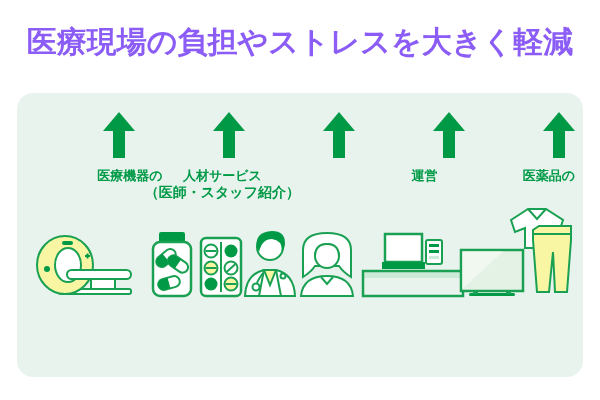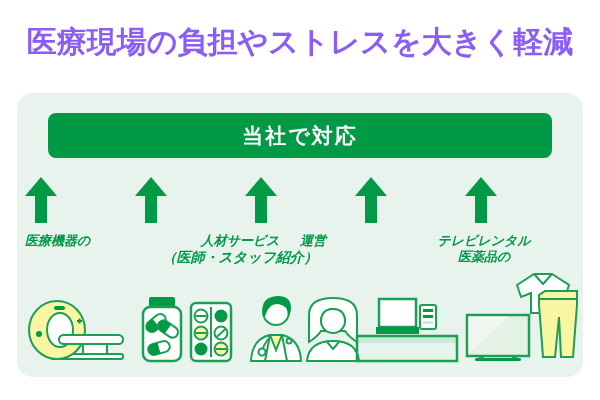--- a/index.html
+++ b/index.html
@@ -19,41 +19,38 @@
   }
   .banner{
     margin:20px 31px 0 31px;height:45px;background:#009a47;border-radius:8px;
     display:flex;align-items:center;justify-content:center;
     color:#ffffff;font-size:21px;font-weight:700;letter-spacing:2px;
   }
   .columns{
     display:flex;margin:0 8px;
   }
   .col{
-    flex:1 1 0;display:flex;flex-direction:column;align-items:flex-start;min-width:0;font-style:italic;
+    flex:1 1 0;display:flex;flex-direction:column;align-items:flex-end;min-width:0;
   }
   .arrow-box{margin-top:19px;height:46px;display:flex;align-items:flex-start;justify-content:center;}
   .label{
     margin-top:10px;height:36px;text-align:center;color:#009a47;font-weight:700;
     font-size:13px;line-height:16px;white-space:nowrap;
   }
   .label .sub{font-size:14px;}
   .label span{display:block;}
   .icon-box{height:94px;display:flex;align-items:flex-end;justify-content:center;}
   svg{display:block;overflow:visible;}
 </style>
 </head>
 <body>
 
 <div class="title">医療現場の負担やストレスを大きく軽減</div>
 
 <div class="panel">
-  <div class="banner">
-    <span>当社で対応</span>
-  </div>
 
   <div class="columns">
     <div class="col">
         <div class="arrow-box">
       <svg width="32" height="46" viewBox="0 0 32 46">
             <polygon points="16,0 32,19 0,19" fill="#009a47"></polygon>
             <rect x="10" y="19" width="12" height="27" fill="#009a47"></rect>
           </svg>
     </div>
       </div>
@@ -103,21 +100,20 @@
           <span class="sub">（医師・スタッフ紹介）</span>
     </div>
       </div>
     <div class="col">
         <div class="label">
           <span>運営</span>
     </div>
       </div>
     <div class="col">
         <div class="label">
-      <span>テレビレンタル</span>
           <span>医薬品の</span>
     </div>
       </div>
   </div>
 
   <div class="columns">
 
     <div class="col">
         <div class="icon-box">
       <svg width="102" height="64" viewBox="0 0 102 64">

